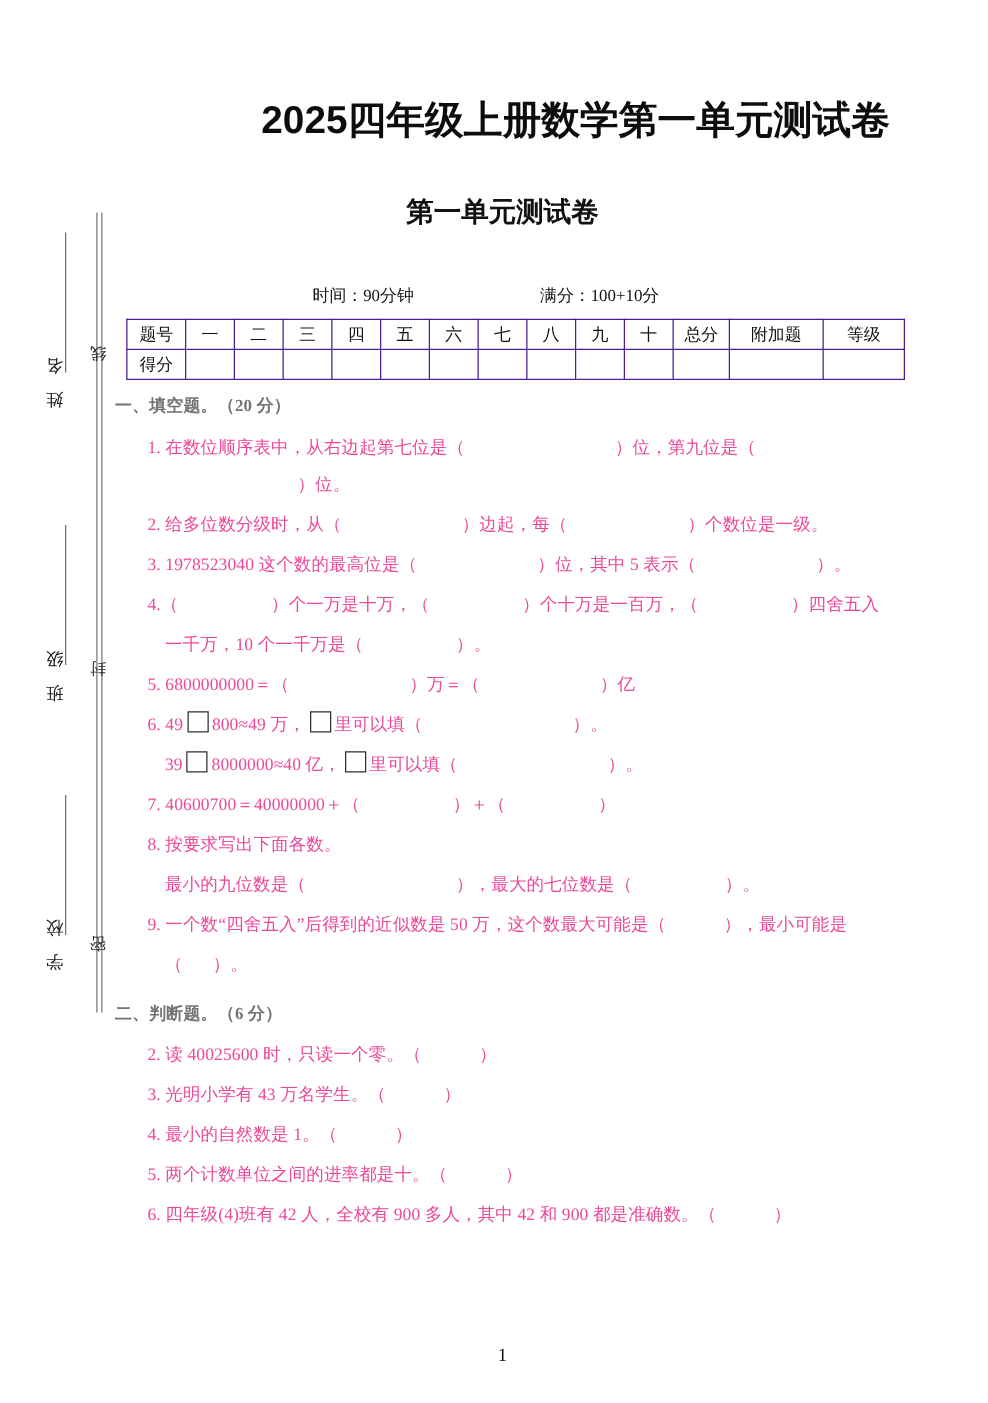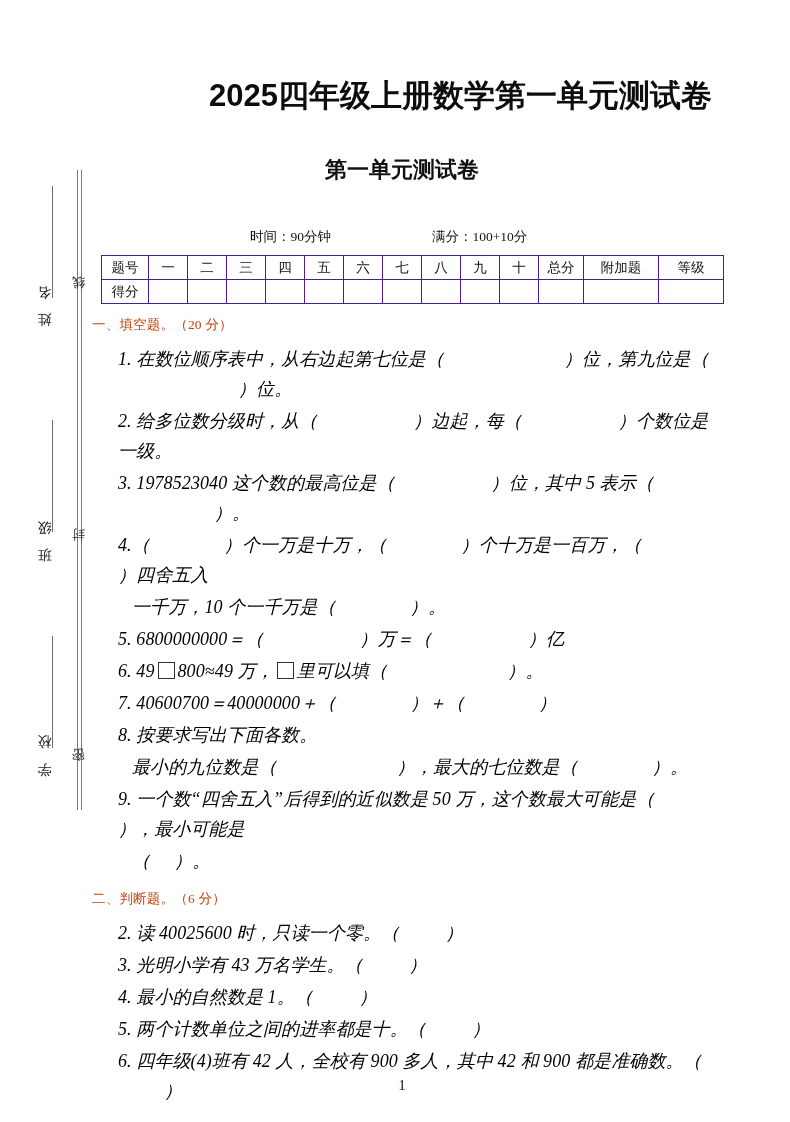--- a/index.html
+++ b/index.html
@@ -161,36 +161,35 @@
 
   
   .content {
     position: absolute;
     top: 316px;
     left: 0;
     width: 628px;
   }
   .sec-head {
     font-family: "Liberation Sans", "DejaVu Sans", sans-serif;
-    font-weight: normal;
+    font-weight: bold;
     font-size: 13.5px;
-    color: #c2410c;
+    color: #737373;
     margin: 0 0 10px 0;
     letter-spacing: 0.2px;
   }
   .sec-head .pts { font-family: "Liberation Serif", serif; }
 
   .q {
-    font-size: 18px;
+    font-size: 14px;
     line-height: 30px;
-    color: #000000;
+    color: #ec4899;
     margin: 0 0 2px 0;
     padding-left: 26px;
     letter-spacing: 0.1px;
-    font-style: italic;
   }
   .q.cont { padding-left: 40px; }
 
   .blank-sm { display: inline-block; width: 46px; }
   .blank-md { display: inline-block; width: 74px; }
   .blank-lg { display: inline-block; width: 96px; }
   .blank-xl { display: inline-block; width: 120px; }
   .blank-tiny { display: inline-block; width: 24px; }
 
   .box {
@@ -292,20 +291,21 @@
     <div class="q"><span>3. 1978523040 这个数的最高位是（</span><span class="blank-lg"></span><span>）位，其中 5 表示（</span><span class="blank-lg"></span><span>）。</span></div>
 
     <div class="q"><span>4.（</span><span class="blank-md"></span><span>）个一万是十万，（</span><span class="blank-md"></span><span>）个十万是一百万，（</span><span class="blank-md"></span><span>）四舍五入</span></div>
 
     <div class="q cont"><span>一千万，10 个一千万是（</span><span class="blank-md"></span><span>）。</span></div>
 
     <div class="q"><span>5. 6800000000＝（</span><span class="blank-lg"></span><span>）万＝（</span><span class="blank-lg"></span><span>）亿</span></div>
 
     <div class="q"><span>6. 49</span><span class="box"></span><span>800≈49 万，</span><span class="box"></span><span>里可以填（</span><span class="blank-xl"></span><span>）。</span></div>
 
+    <div class="q cont"><span>39</span><span class="box"></span><span>8000000≈40 亿，</span><span class="box"></span><span>里可以填（</span><span class="blank-xl"></span><span>）。</span></div>
 
     <div class="q"><span>7. 40600700＝40000000＋（</span><span class="blank-md"></span><span>）＋（</span><span class="blank-md"></span><span>）</span></div>
 
     <div class="q"><span>8. 按要求写出下面各数。</span></div>
 
     <div class="q cont"><span>最小的九位数是（</span><span class="blank-xl"></span><span>），最大的七位数是（</span><span class="blank-md"></span><span>）。</span></div>
 
     <div class="q"><span>9. 一个数“四舍五入”后得到的近似数是 50 万，这个数最大可能是（</span><span class="blank-sm"></span><span>），最小可能是</span></div>
 
     <div class="q cont"><span>（</span><span class="blank-tiny"></span><span>）。</span></div>

